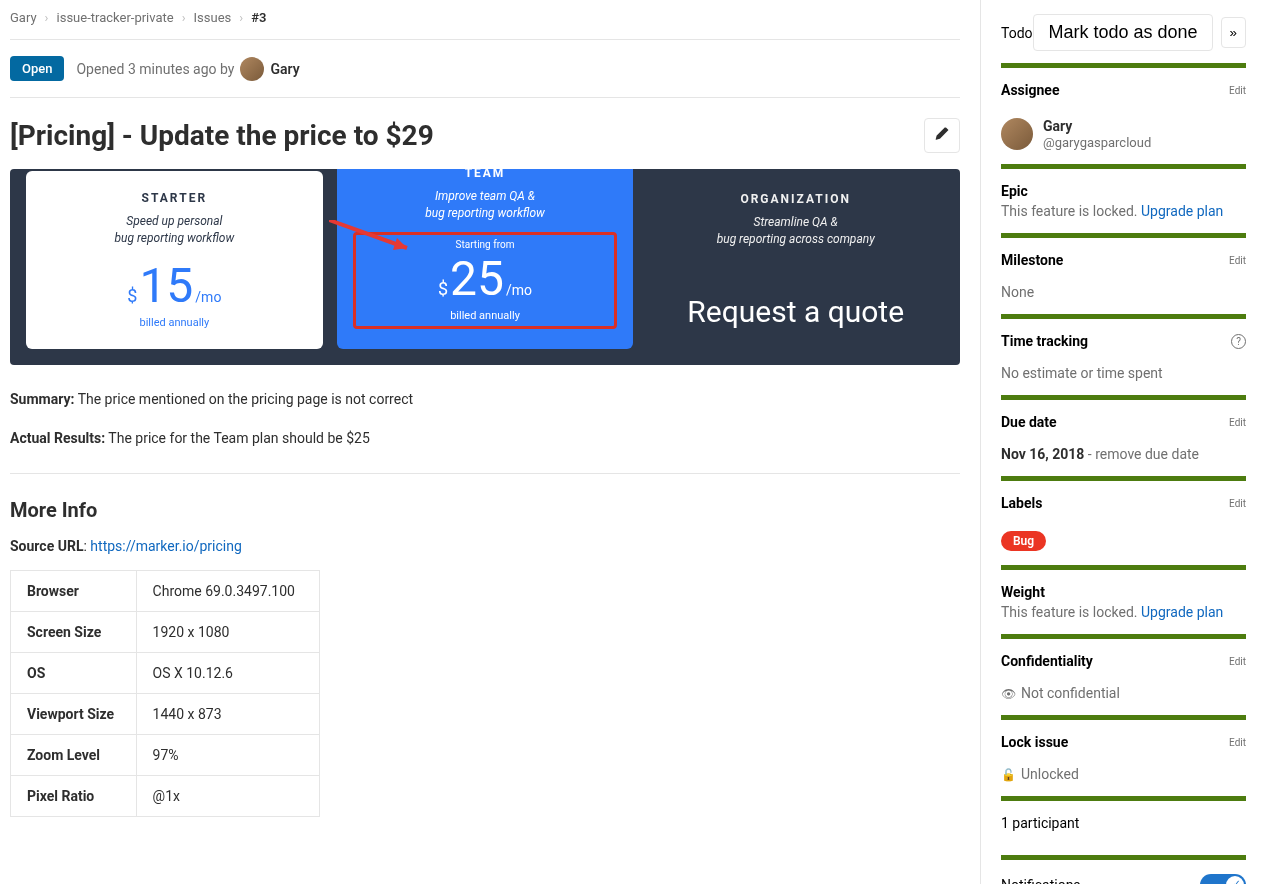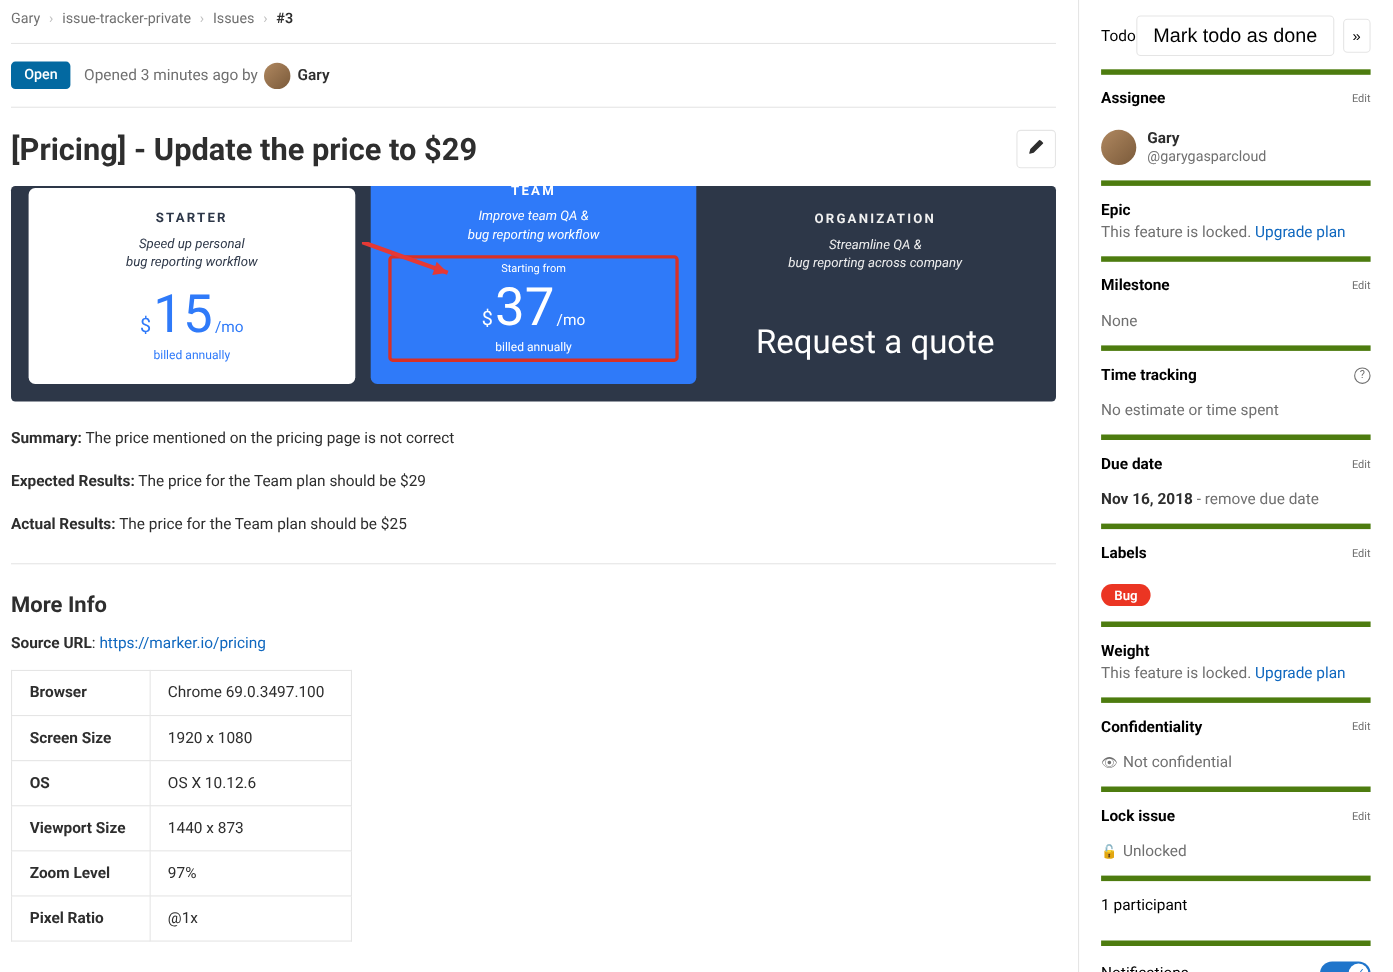--- a/index.html
+++ b/index.html
@@ -133,40 +133,39 @@
       </div>
       <div class="plan-name">TEAM</div>
       <div class="plan-desc">
         <span>Improve team QA &amp;</span>
         <span>bug reporting workflow</span>
       </div>
       <div class="price-box">
         <div style="font-size:10px">Starting from</div>
         <div class="plan-price">
           <span class="plan-currency">$</span>
-          <span class="plan-amount">37</span>
+          <span class="plan-amount">25</span>
           <span class="plan-period">/mo</span>
         </div>
         <div class="plan-billed">billed annually</div>
       </div>
     </div>
 
     <div class="plan-card org">
       <div class="plan-name">ORGANIZATION</div>
       <div class="plan-desc">
         <span>Streamline QA &amp;</span>
         <span>bug reporting across company</span>
       </div>
       <div class="quote-text">Request a quote</div>
     </div>
   </div>
 
   <div class="desc-section">
     <p><span class="desc-label">Summary:</span> <span>The price mentioned on the pricing page is not correct</span></p>
-    <p><span class="desc-label">Expected Results:</span> <span>The price for the Team plan should be $29</span></p>
     <p><span class="desc-label">Actual Results:</span> <span>The price for the Team plan should be $25</span></p>
   </div>
 
   <div class="more-info">
     <h2>More Info</h2>
     <p class="source-url">
       <span class="desc-label">Source URL</span>:
       <a href="#">https://marker.io/pricing</a>
     </p>
     <table class="info">

